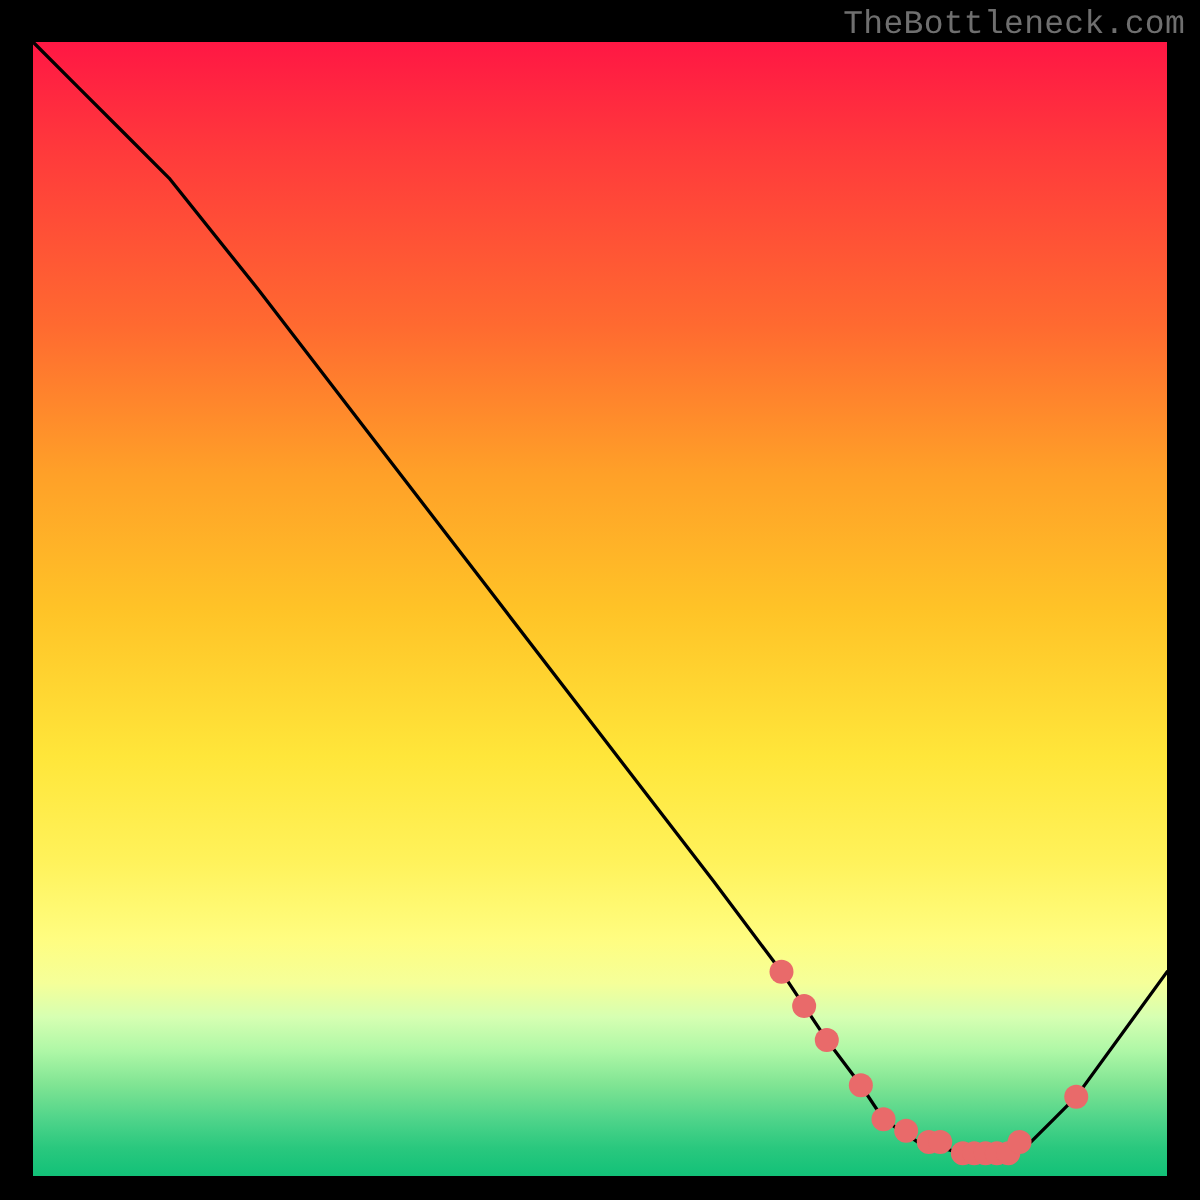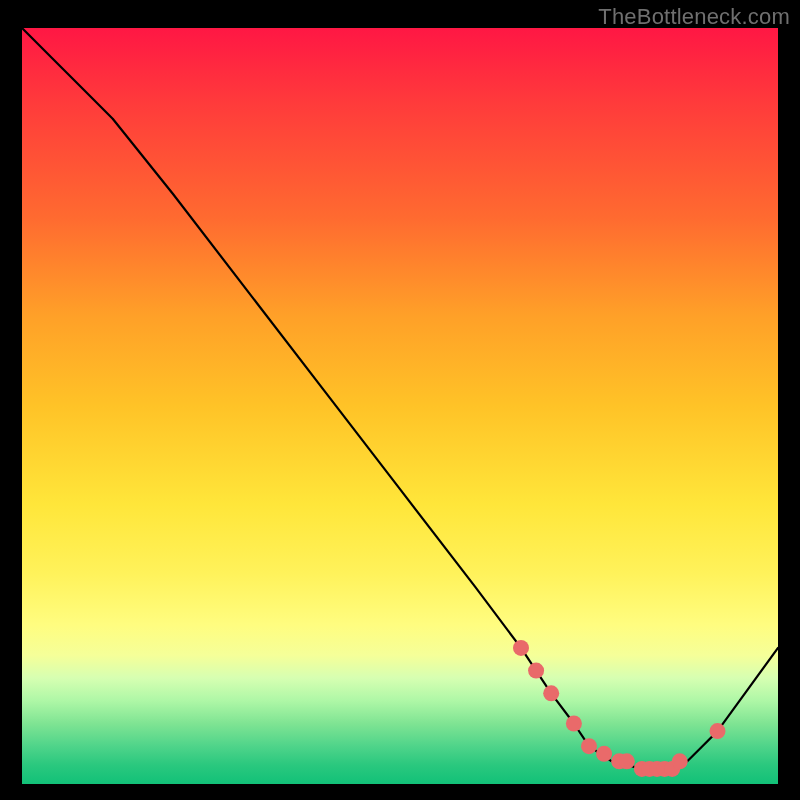--- a/index.html
+++ b/index.html
@@ -20,20 +20,21 @@
   .watermark {
     position: absolute;
     top: 4px;
     right: 10px;
     color: #6f6f6f;
     font-size: 22px;
     font-weight: 500;
     letter-spacing: 0.2px;
     z-index: 10;
     user-select: none;
+    font-family: Liberation Mono, monospace;
   }
   .plot {
     position: absolute;
     left: 22px;
     top: 28px;
     width: 756px;
     height: 756px;
     background: linear-gradient(
       to bottom,
       #ff1744 0%,

